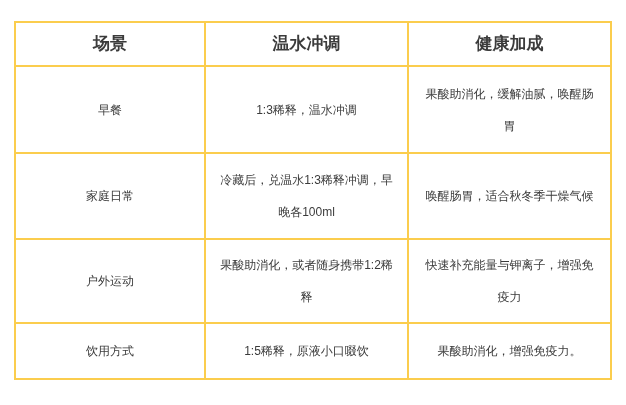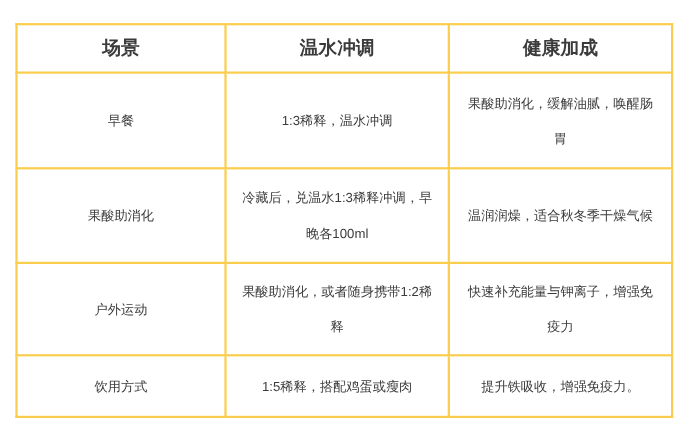--- a/index.html
+++ b/index.html
@@ -66,29 +66,29 @@
         <th>健康加成</th>
       </tr>
     </thead>
     <tbody>
       <tr class="row0">
         <td>早餐</td>
         <td>1:3稀释，温水冲调</td>
         <td>果酸助消化，缓解油腻，唤醒肠胃</td>
       </tr>
       <tr class="row1">
-        <td>果酸助消化</td>
+        <td>家庭日常</td>
         <td>冷藏后，兑温水1:3稀释冲调，早晚各100ml</td>
-        <td>温润润燥，适合秋冬季干燥气候</td>
+        <td>唤醒肠胃，适合秋冬季干燥气候</td>
       </tr>
       <tr class="row2">
         <td>户外运动</td>
         <td>果酸助消化，或者随身携带1:2稀释</td>
         <td>快速补充能量与钾离子，增强免疫力</td>
       </tr>
       <tr class="row3">
         <td>饮用方式</td>
-        <td>1:5稀释，搭配鸡蛋或瘦肉</td>
-        <td>提升铁吸收，增强免疫力。</td>
+        <td>1:5稀释，原液小口啜饮</td>
+        <td>果酸助消化，增强免疫力。</td>
       </tr>
     </tbody>
   </table>
 </div>
 
 </body></html>

